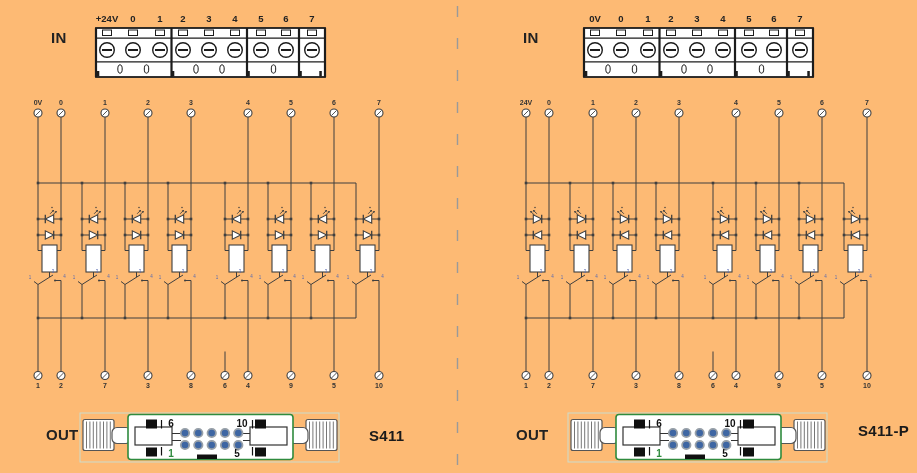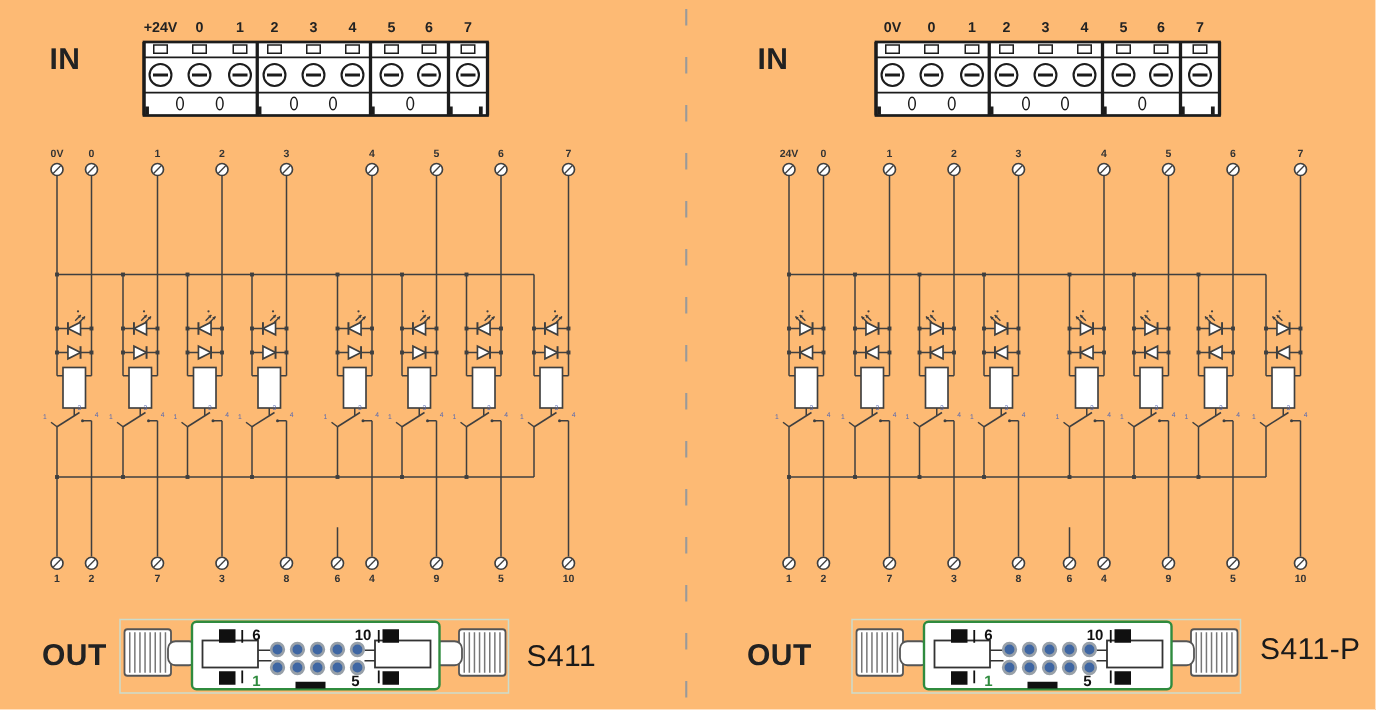--- a/index.html
+++ b/index.html
@@ -1,20 +1,20 @@
 <!DOCTYPE html>
 <html><head>
 <meta charset="utf-8">
 <style>
   html,body{margin:0;padding:0;background:#fff;}
   .canvas{position:relative;width:917px;height:473px;background:#fdba74;overflow:hidden;
           font-family:"Liberation Sans",sans-serif;}
   svg{display:block;position:absolute;left:0;top:0;}
-  .lbl{position:absolute;font-size:20px;font-weight:600;color:#222;letter-spacing:.3px;}
-  .model{font-weight:400;color:#1a1a1a;}
+  .lbl{position:absolute;font-size:15px;font-weight:600;color:#222;letter-spacing:.3px;margin-left:18px;}
+  .model{font-weight:700;color:#1a1a1a;}
 </style>
 </head>
 <body>
 
 <div class="canvas">
   <svg id="schematic" width="917" height="473" viewBox="0 0 917 473">
       <g>
         <g>
           <rect x="96" y="28" width="229" height="49" fill="#fff" stroke="#1c1c1c" stroke-width="1.8"></rect>
           <line x1="96" y1="38.2" x2="325" y2="38.2" stroke="#1c1c1c" stroke-width="1.2"></line>

